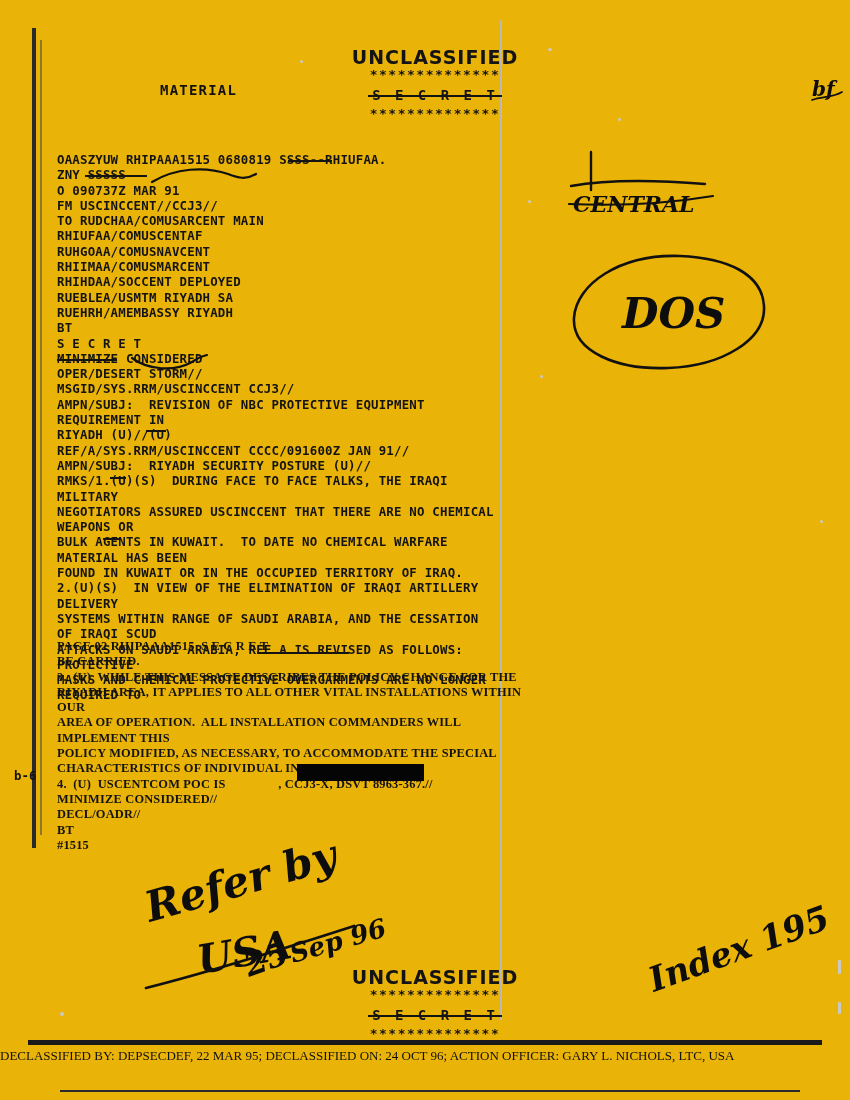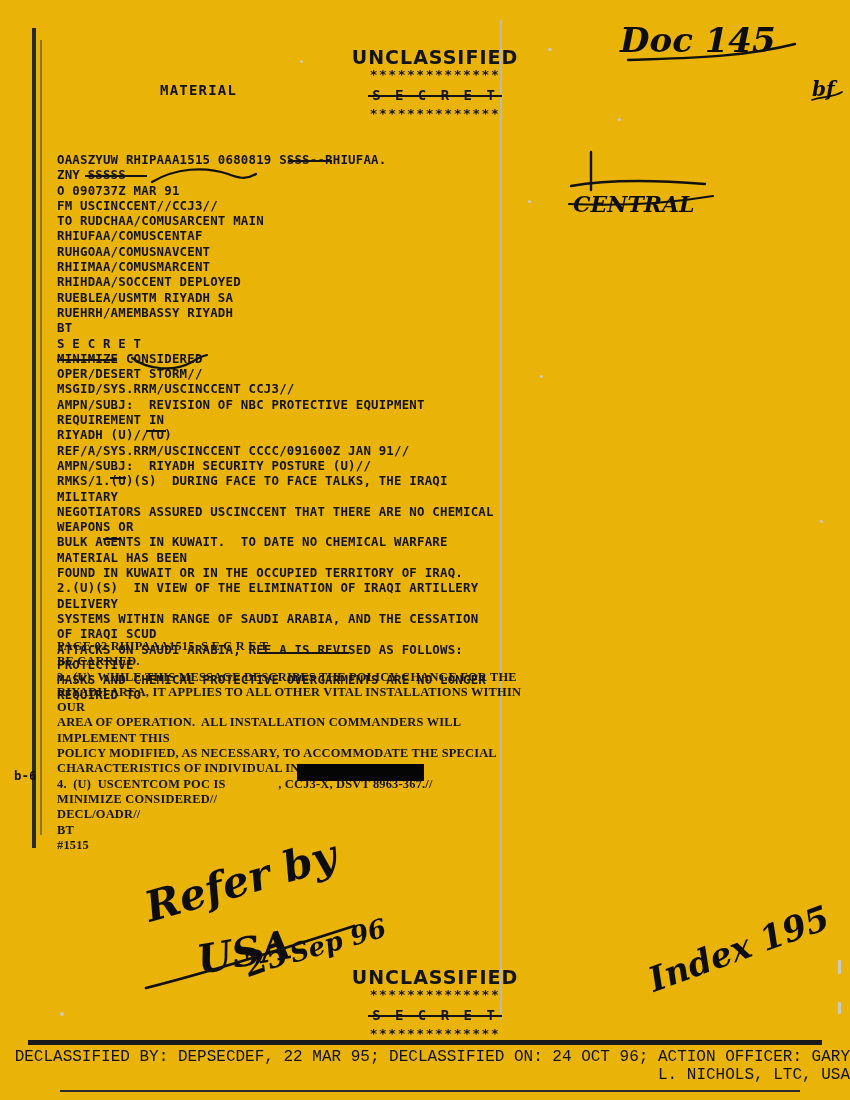--- a/index.html
+++ b/index.html
@@ -93,23 +93,23 @@
     position:absolute;
     font-family:"DejaVu Serif", serif;
     font-style:italic;
     color:#0d0d0d;
     font-weight:700;
   }
   .hand svg{display:block;overflow:visible;}
 
   .footer{
     position:absolute;left:0;right:0;top:1048px;
-    text-align:right;
-    font-family:Liberation Mono, monospace;
-    font-size:16px;
+    text-align:left;
+    font-family:Liberation Serif, serif;
+    font-size:13px;
     color:#111;
   }
   .footer-rule{
     position:absolute;left:28px;top:1040px;width:794px;height:5px;background:#1a1a1a;
   }
   .bottom-rule{
     position:absolute;left:60px;top:1090px;width:740px;height:2px;background:#2b2b2b;
   }
 </style>
 </head>
@@ -204,42 +204,42 @@
 MINIMIZE CONSIDERED//
 DECL/OADR//
 BT
 #1515</div>
   <div class="ovl" style="left:257px;top:652px;width:92px;height:2px;"></div>
 
   <div class="marker" style="left:14px;top:768px;">b-6</div>
 
   <div class="redaction" style="left:297px;top:764px;width:127px;height:17px;"></div>
 
-  <div class="hand" style="left:620px;top:14px;font-size:30px;">
-    <svg width="190" height="60" viewBox="0 0 190 60">
-      <text x="0" y="38" font-family="DejaVu Serif, serif" font-style="italic" font-size="34" fill="#0d0d0d">Doc 145</text>
-      <path d="M8,46 C60,44 120,44 175,30" fill="none" stroke="#111" stroke-width="2.4" stroke-linecap="round"></path>
-    </svg>
-  </div>
   <div class="hand" style="left:810px;top:48px;margin-top:24px;">
     <svg width="40" height="40" viewBox="0 0 40 40">
       <text x="2" y="24" font-family="DejaVu Serif, serif" font-style="italic" font-size="20" fill="#0d0d0d">bf</text>
       <path d="M2,28 C12,24 22,26 32,20" fill="none" stroke="#111" stroke-width="1.8" stroke-linecap="round"></path>
     </svg>
   </div>
 
   <div class="hand" style="left:565px;top:150px;">
     <svg width="160" height="80" viewBox="0 0 160 80">
       <path d="M26,2 L26,40" fill="none" stroke="#111" stroke-width="2.4" stroke-linecap="round"></path>
       <path d="M6,36 C40,30 90,30 140,34" fill="none" stroke="#111" stroke-width="2.4" stroke-linecap="round"></path>
       <text x="8" y="62" font-family="DejaVu Serif, serif" font-style="italic" font-size="22" fill="#0d0d0d">CENTRAL</text>
       <path d="M4,54 C50,56 100,54 148,46" fill="none" stroke="#111" stroke-width="2.2" stroke-linecap="round"></path>
     </svg>
   </div>
 
+  <div class="hand" style="left:560px;top:248px;">
+    <svg width="230" height="130" viewBox="0 0 230 130">
+      <path d="M120,8 C60,6 16,36 14,70 C12,104 58,122 108,120 C162,118 206,92 204,58 C202,26 168,10 120,8 Z" fill="none" stroke="#111" stroke-width="2.6" stroke-linecap="round"></path>
+      <text x="62" y="80" font-family="DejaVu Serif, serif" font-style="italic" font-size="42" fill="#0d0d0d">DOS</text>
+    </svg>
+  </div>
 
   <div class="hand" style="left:140px;top:862px;">
     <svg width="300" height="140" viewBox="0 0 300 140">
       <text x="10" y="60" transform="rotate(-16 10 60)" font-family="DejaVu Serif, serif" font-style="italic" font-size="42" fill="#0d0d0d">Refer by</text>
       <text x="60" y="112" transform="rotate(-10 60 112)" font-family="DejaVu Serif, serif" font-style="italic" font-size="40" fill="#0d0d0d">USA</text>
       <path d="M6,126 C70,110 140,88 214,64" fill="none" stroke="#111" stroke-width="2.8" stroke-linecap="round"></path>
     </svg>
   </div>
   <div class="hand" style="left:245px;top:925px;">
     <svg width="180" height="70" viewBox="0 0 180 70">

